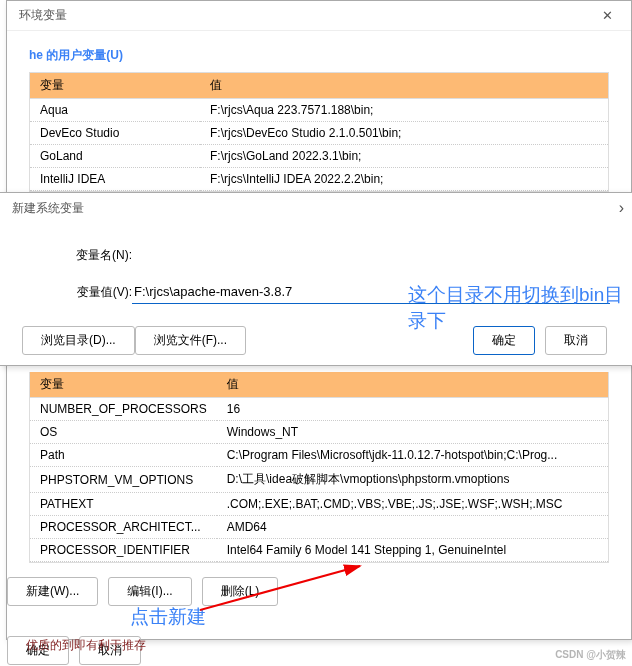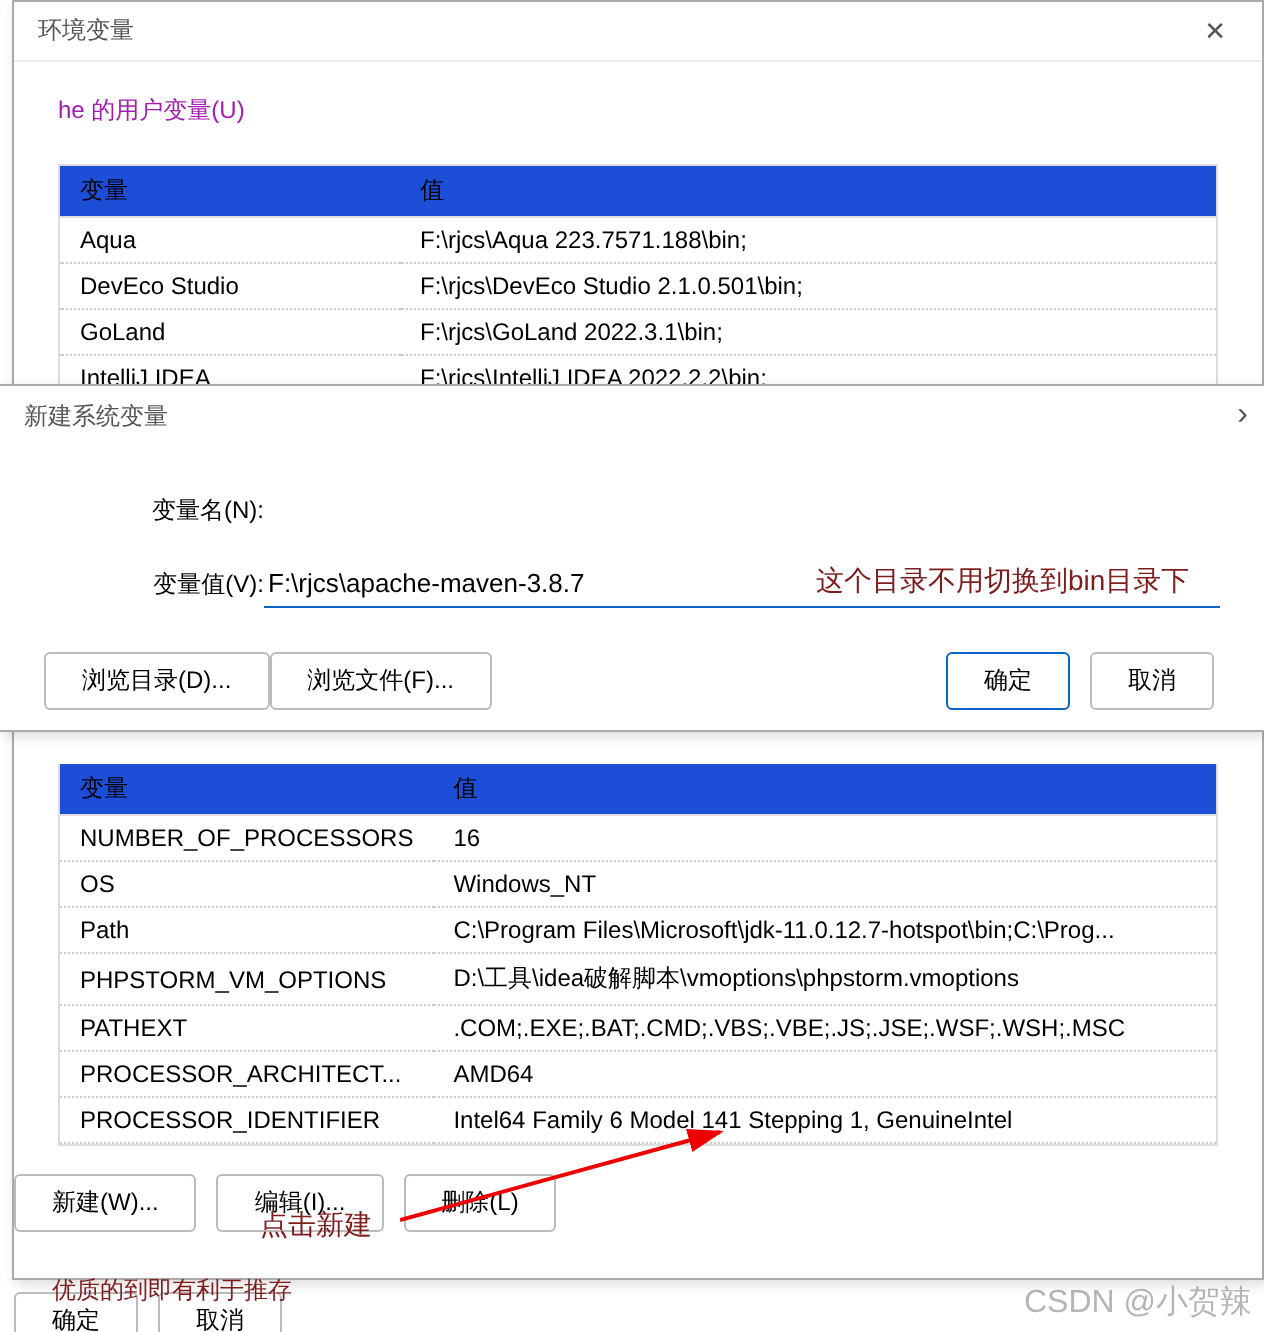--- a/index.html
+++ b/index.html
@@ -1,39 +1,39 @@
 <!DOCTYPE html>
 <html><head>
 <meta charset="utf-8">
 <style>
 * { box-sizing: border-box; margin: 0; padding: 0; font-family: "Microsoft YaHei", "Segoe UI", sans-serif; font-size: 12px; }
 body { background: #fff; width: 632px; height: 666px; position: relative; overflow: hidden; color: #000; }
 .dialog { position: absolute; background: #fff; border: 1px solid #aaa; box-shadow: 2px 2px 6px rgba(0,0,0,0.15); }
 .titlebar { display: flex; justify-content: space-between; align-items: center; height: 30px; padding: 0 12px; border-bottom: 1px solid #eee; color: #555; gap: 20px; }
 .titlebar .close { font-size: 13px; color: #555; padding: 2px 6px; cursor: pointer; }
-.section-label { margin: 16px 0 18px 22px; color: #a21caf; }
+.section-label { margin: 16px 0 8px 22px; color: #3b82f6; font-weight: bold; }
 .table-wrap { margin: 0 22px; border: 1px solid #ddd; }
 .table { width: 100%; border-collapse: collapse; }
 .table th, .table td { text-align: left; padding: 4px 10px; font-weight: normal; white-space: nowrap; overflow: hidden; text-overflow: ellipsis; }
-.table th { border-bottom: 1px solid #ddd; background: #1d4ed8; }
+.table th { border-bottom: 1px solid #ddd; background: #fdba74; }
 .table tr.dotted td { border-bottom: 1px dotted #ccc; }
 .col-var { width: 170px; }
 .btn { background: #fff; border: 1px solid #bbb; border-radius: 3px; padding: 5px 18px; cursor: pointer; font-size: 12px; }
 .btn-row { display: flex; gap: 10px; margin: 14px 25px 0 0; justify-content: flex-start; }
 .btn-row-left { display: flex; margin-left: 22px; }
 .btn-area { display:flex; justify-content: space-between; align-items:center; margin-top:14px; }
 
 .dialog2 { left: 0; right: 0; top: 192px; border-left:none; border-right:none; }
 .dialog2 .titlebar { border-bottom: none; padding-right: 8px; }
 .form-row { display:flex; align-items:center; padding: 8px 22px; }
 .form-row label { width: 110px; text-align: right; }
 .form-row input { flex: 1; border: none; border-bottom: 1px solid #0a64c8; padding: 4px 2px; font-size: 13px; outline: none; }
-.annot { color: #7f1d1d; font-size: 14px; position: absolute; }
+.annot { color: #3b82f6; font-size: 19px; position: absolute; }
 .arrow-svg { position:absolute; pointer-events:none; }
-.watermark { position:absolute; right:6px; bottom:4px; color:rgba(120,120,120,0.55); font-size:16px; }
+.watermark { position:absolute; right:6px; bottom:4px; color:rgba(120,120,120,0.55); font-size:10px;font-weight:bold; }
 .back-text { position:absolute; left:26px; bottom:12px; color:#7f1d1d; font-size:12px; }
 </style>
 </head>
 <body>
 
 <div class="dialog" style="left:6px; top:0; right:0; bottom:26px;">
   <div class="titlebar">
     <span>环境变量</span>
     <span class="close">✕</span>
   </div>

